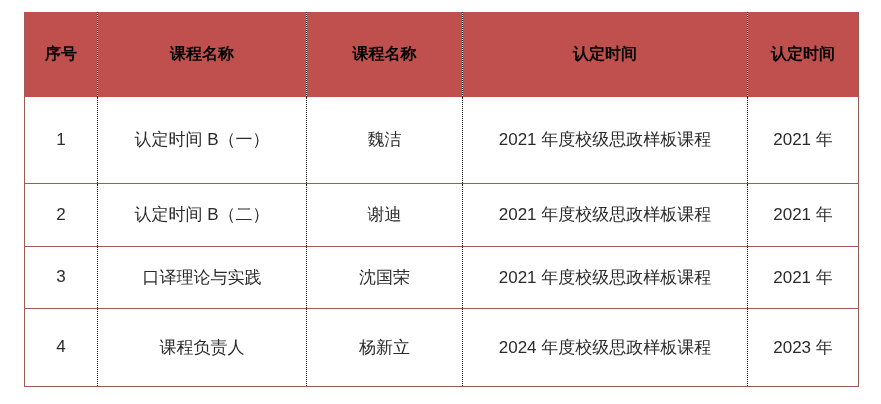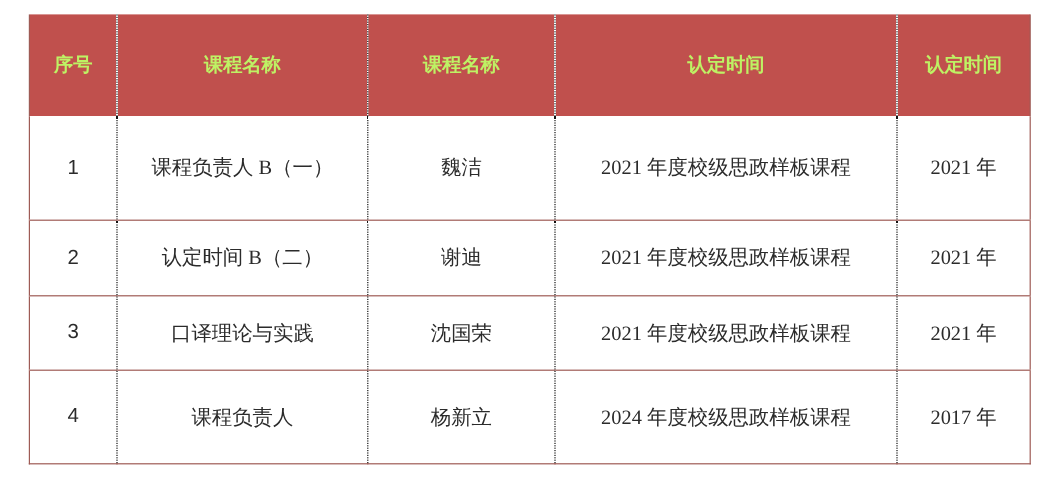--- a/index.html
+++ b/index.html
@@ -28,34 +28,33 @@
   }
   th, td {
     padding: 0 4px;
     text-align: center;
     vertical-align: middle;
     overflow: hidden;
     white-space: nowrap;
   }
   thead th {
     background: #c0504d;
-    color: #bef264;
+    color: #000000;
     font-weight: bold;
     font-size: 16px;
     height: 85px;
   }
   tbody td {
     color: #2b2b2b;
     font-size: 17px;
     background: #ffffff;
   }
   
   th + th, td + td {
     border-left: 1px dotted #111111;
-    font-family: Liberation Serif, serif;
   }
   
   tbody tr + tr td {
     border-top: 1px solid #9e5b55;
   }
   tbody tr.r1 { height: 86px; }
   tbody tr.r2 { height: 63px; }
   tbody tr.r3 { height: 62px; }
   tbody tr.r4 { height: 78px; }
 </style>
@@ -76,21 +75,21 @@
         <th>序号</th>
         <th>课程名称</th>
         <th>课程名称</th>
         <th>认定时间</th>
         <th>认定时间</th>
       </tr>
     </thead>
     <tbody>
       <tr class="r1">
         <td>1</td>
-        <td>课程负责人 B（一）</td>
+        <td>认定时间 B（一）</td>
         <td>魏洁</td>
         <td>2021 年度校级思政样板课程</td>
         <td>2021 年</td>
       </tr>
       <tr class="r2">
         <td>2</td>
         <td>认定时间 B（二）</td>
         <td>谢迪</td>
         <td>2021 年度校级思政样板课程</td>
         <td>2021 年</td>
@@ -100,17 +99,17 @@
         <td>口译理论与实践</td>
         <td>沈国荣</td>
         <td>2021 年度校级思政样板课程</td>
         <td>2021 年</td>
       </tr>
       <tr class="r4">
         <td>4</td>
         <td>课程负责人</td>
         <td>杨新立</td>
         <td>2024 年度校级思政样板课程</td>
-        <td>2017 年</td>
+        <td>2023 年</td>
       </tr>
     </tbody>
   </table>
 </div>
 
 </body></html>

